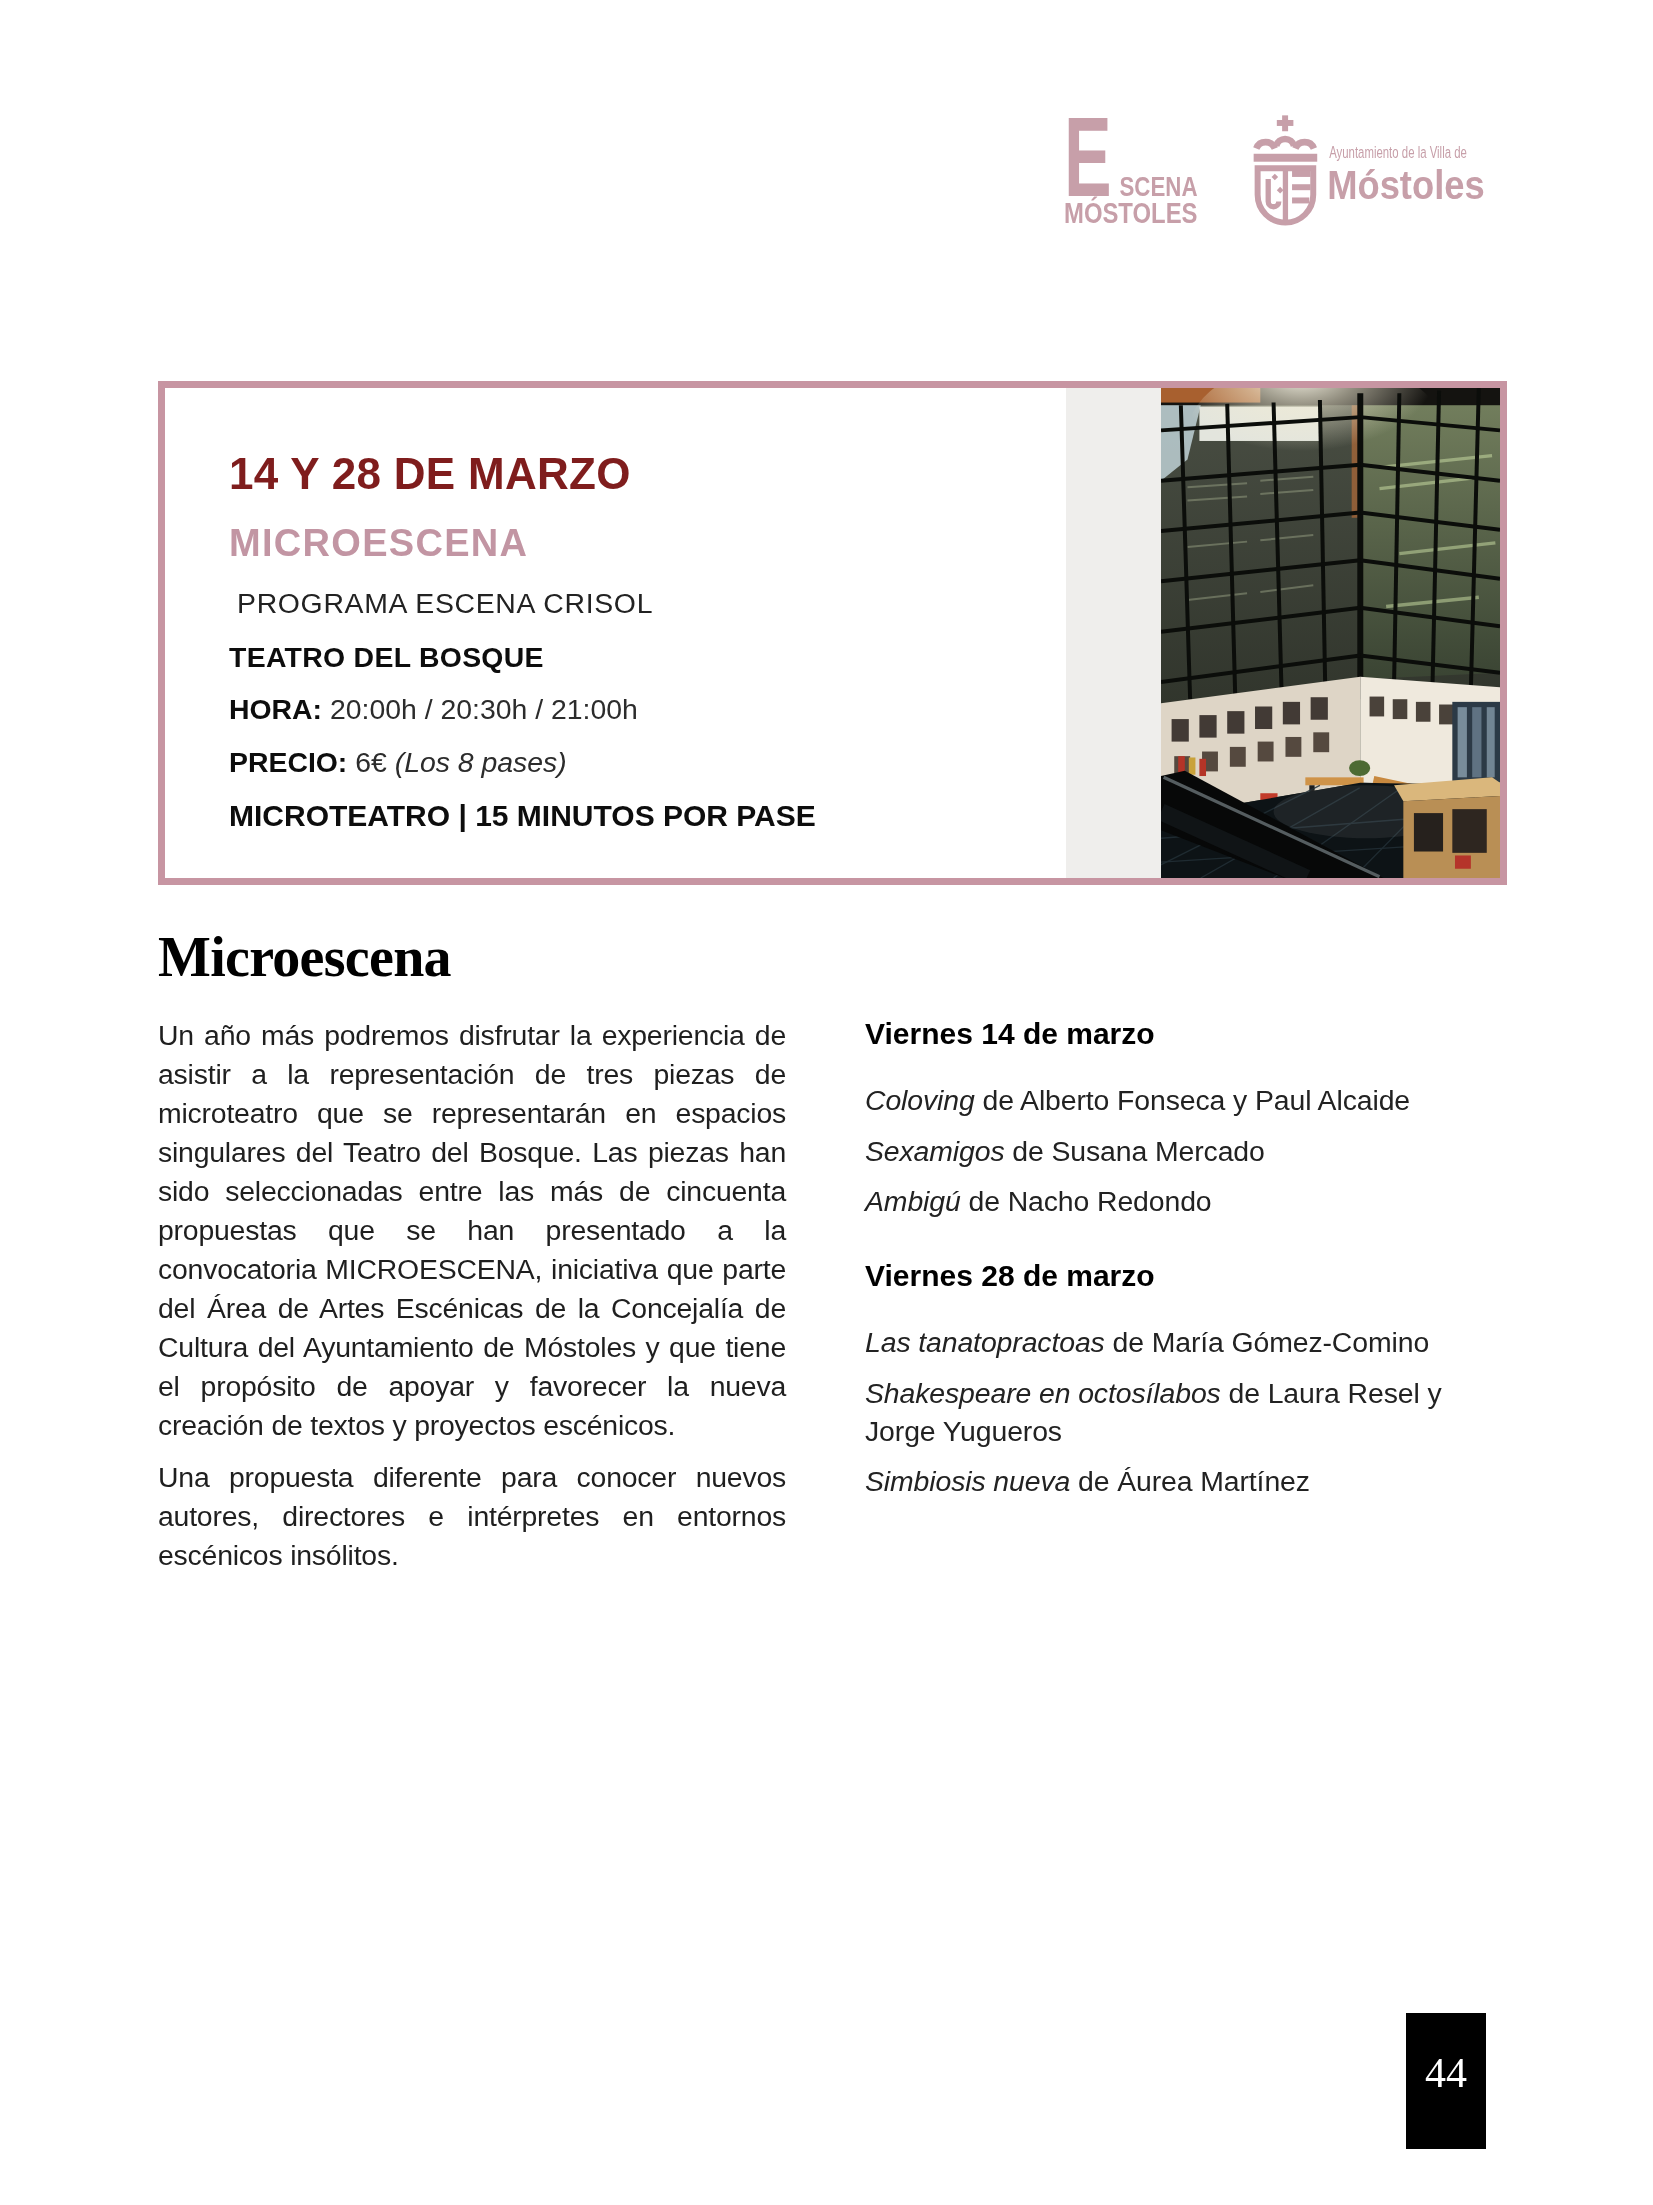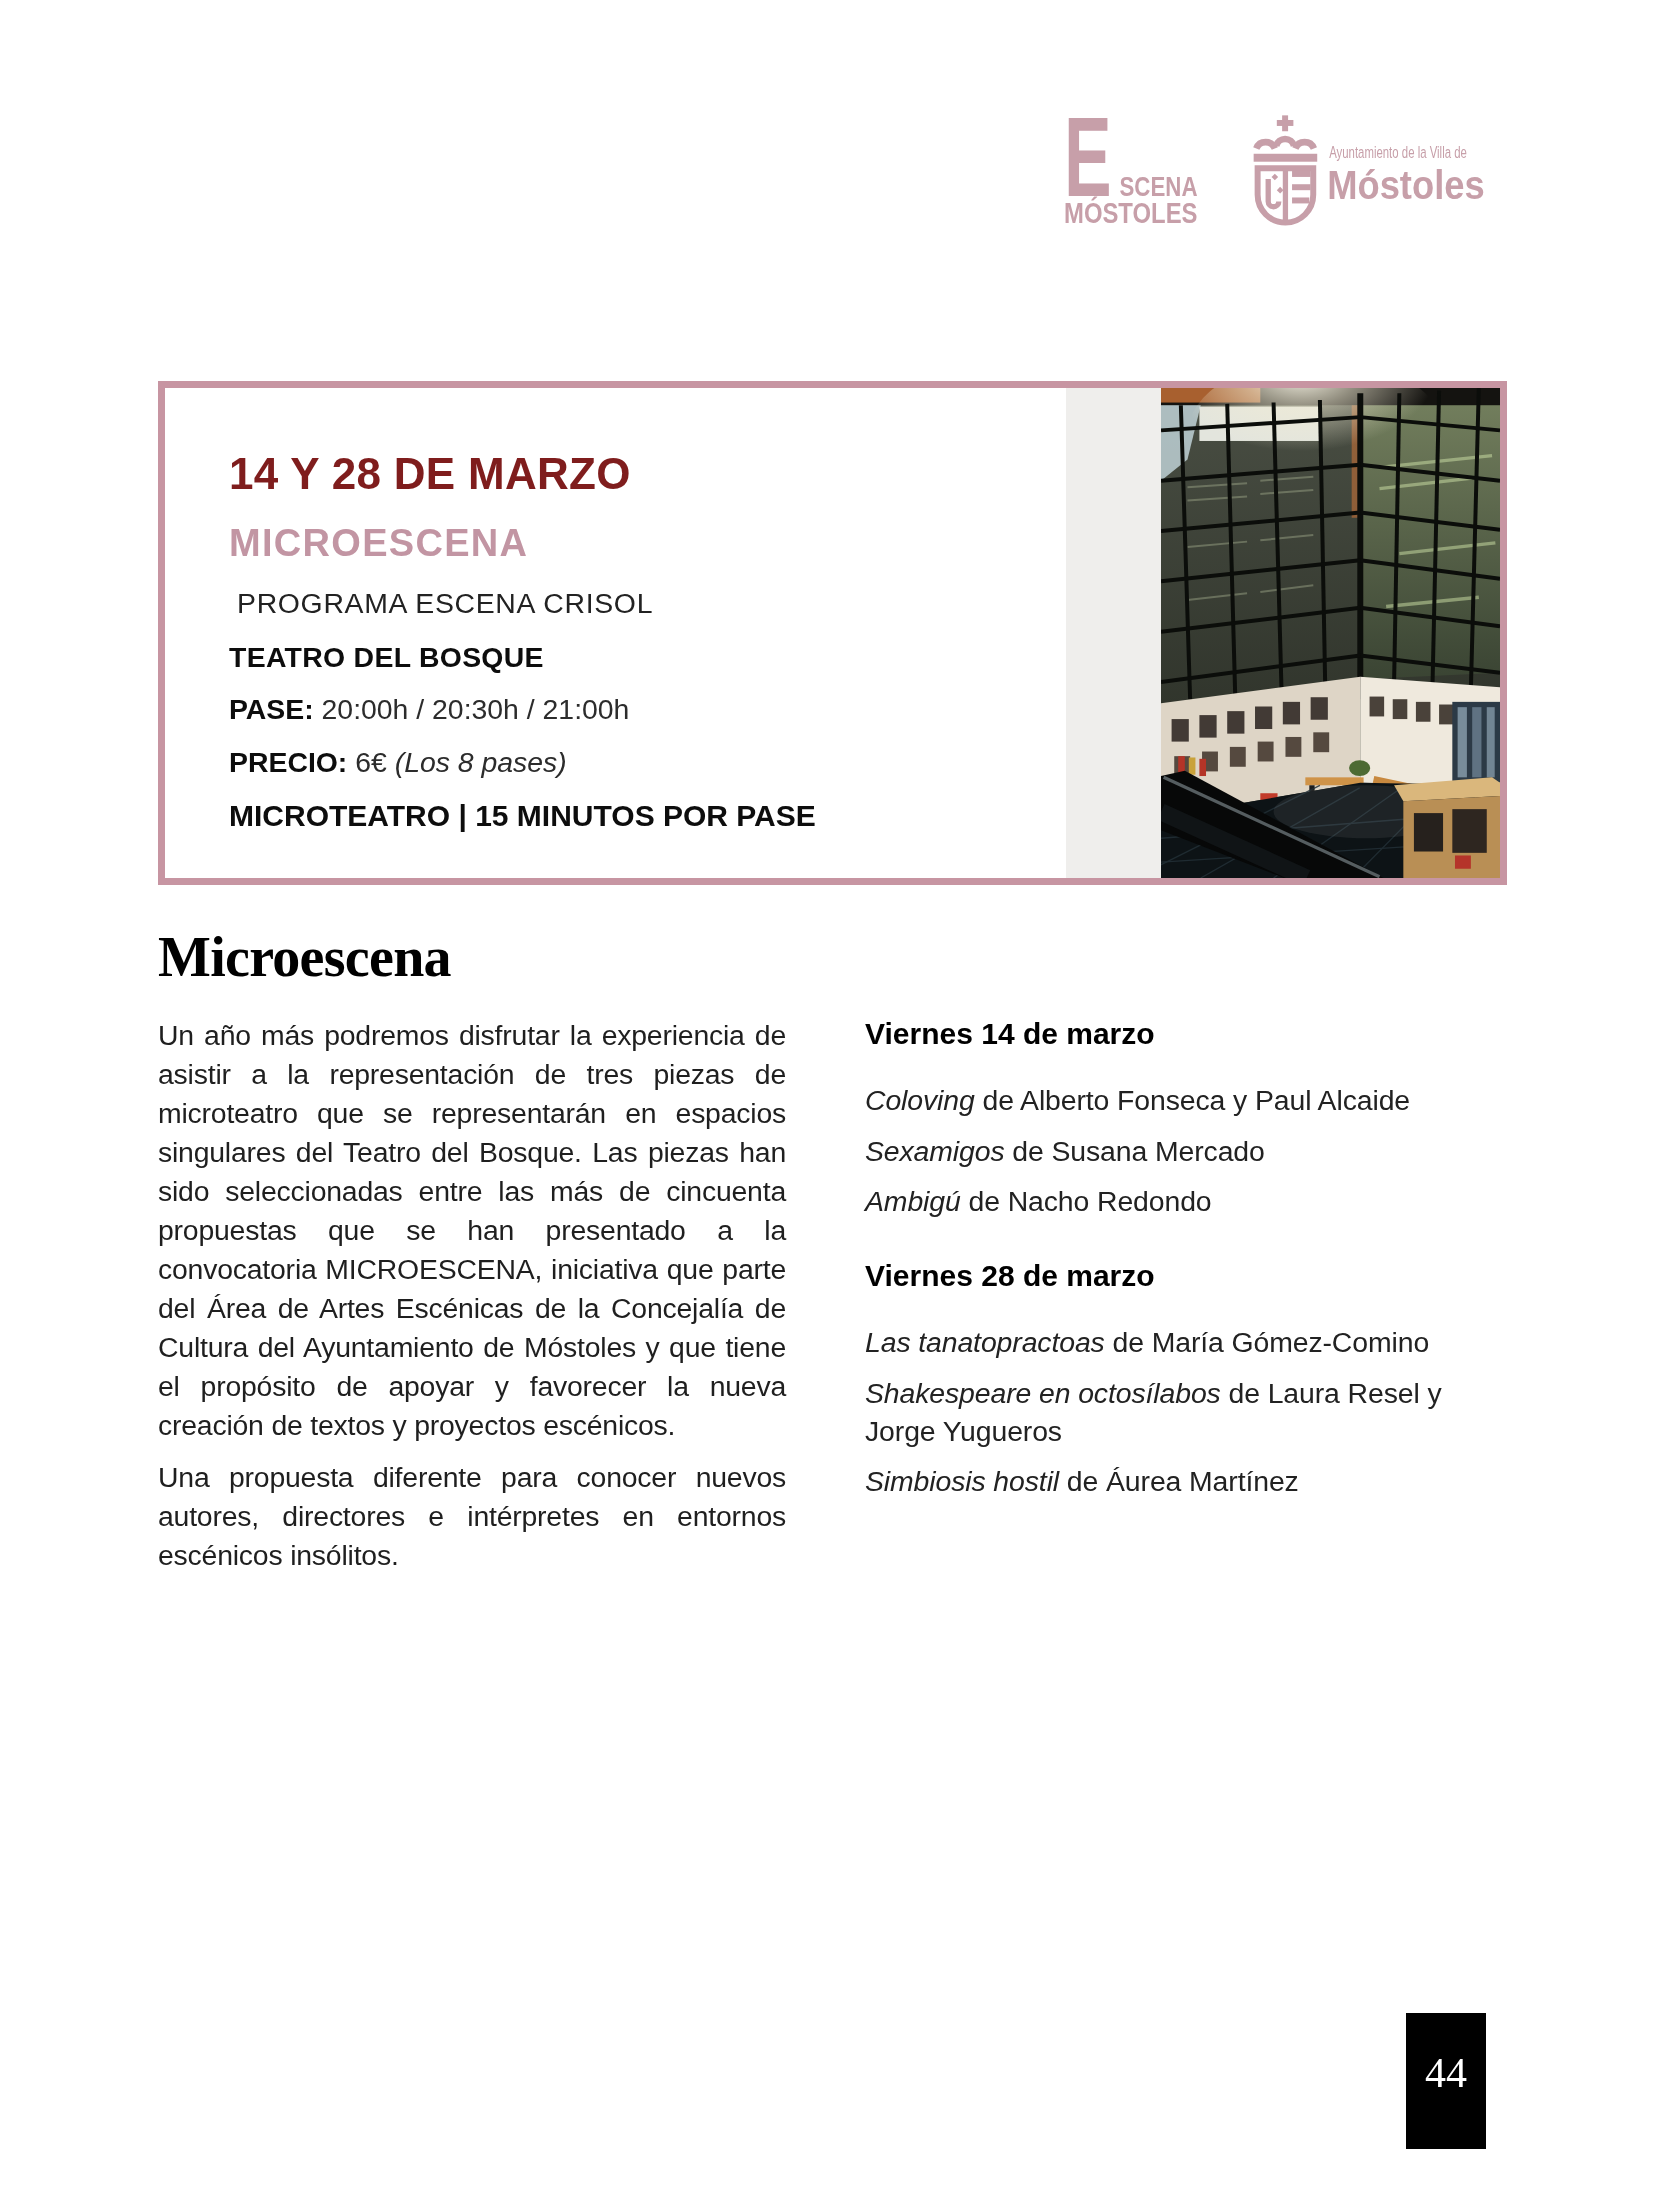--- a/index.html
+++ b/index.html
@@ -102,21 +102,21 @@
       <text x="115" y="135" font-family="Liberation Sans, sans-serif" font-size="62" font-weight="bold" textLength="238" lengthAdjust="spacingAndGlyphs">Móstoles</text>
     </svg>
   </div>
 
   <section class="event-card">
     <div class="event-info">
       <h2 class="ev-date">14 Y 28 DE MARZO</h2>
       <div class="ev-title">MICROESCENA</div>
       <div class="ev-program">PROGRAMA ESCENA CRISOL</div>
       <div class="ev-venue">TEATRO DEL BOSQUE</div>
-      <div class="ev-line"><b>PASE:</b><span> 20:00h / 20:30h / 21:00h</span></div>
+      <div class="ev-line"><b>HORA:</b><span> 20:00h / 20:30h / 21:00h</span></div>
       <div class="ev-line"><b>PRECIO:</b><span> 6€ </span><i>(Los 8 pases)</i></div>
       <div class="ev-tagline">MICROTEATRO | 15 MINUTOS POR PASE</div>
     </div>
 
     <div class="photo-wrap">
       <svg viewBox="0 0 512 740" preserveAspectRatio="none">
         <defs>
           <radialGradient id="glow" cx="0.44" cy="0.09" r="0.52">
             <stop offset="0" stop-color="#fffdf0" stop-opacity="1"></stop>
             <stop offset="0.45" stop-color="#f2ecd4" stop-opacity="0.55"></stop>
@@ -265,21 +265,21 @@
 
     <div class="col-right">
       <h3 class="day-heading">Viernes 14 de marzo</h3>
       <p class="show"><i>Coloving</i><span> de Alberto Fonseca y Paul Alcaide</span></p>
       <p class="show"><i>Sexamigos</i><span> de Susana Mercado</span></p>
       <p class="show"><i>Ambigú</i><span> de Nacho Redondo</span></p>
 
       <h3 class="day-heading second">Viernes 28 de marzo</h3>
       <p class="show"><i>Las tanatopractoas</i><span> de María Gómez-Comino</span></p>
       <p class="show"><i>Shakespeare en octosílabos</i><span> de Laura Resel y Jorge Yugueros</span></p>
-      <p class="show"><i>Simbiosis hostil</i><span> de Áurea Martínez</span></p>
+      <p class="show"><i>Simbiosis nueva</i><span> de Áurea Martínez</span></p>
     </div>
   </div>
 
   <footer class="pagenum-box">
     <span>44</span>
   </footer>
 
 </div>
 
 

